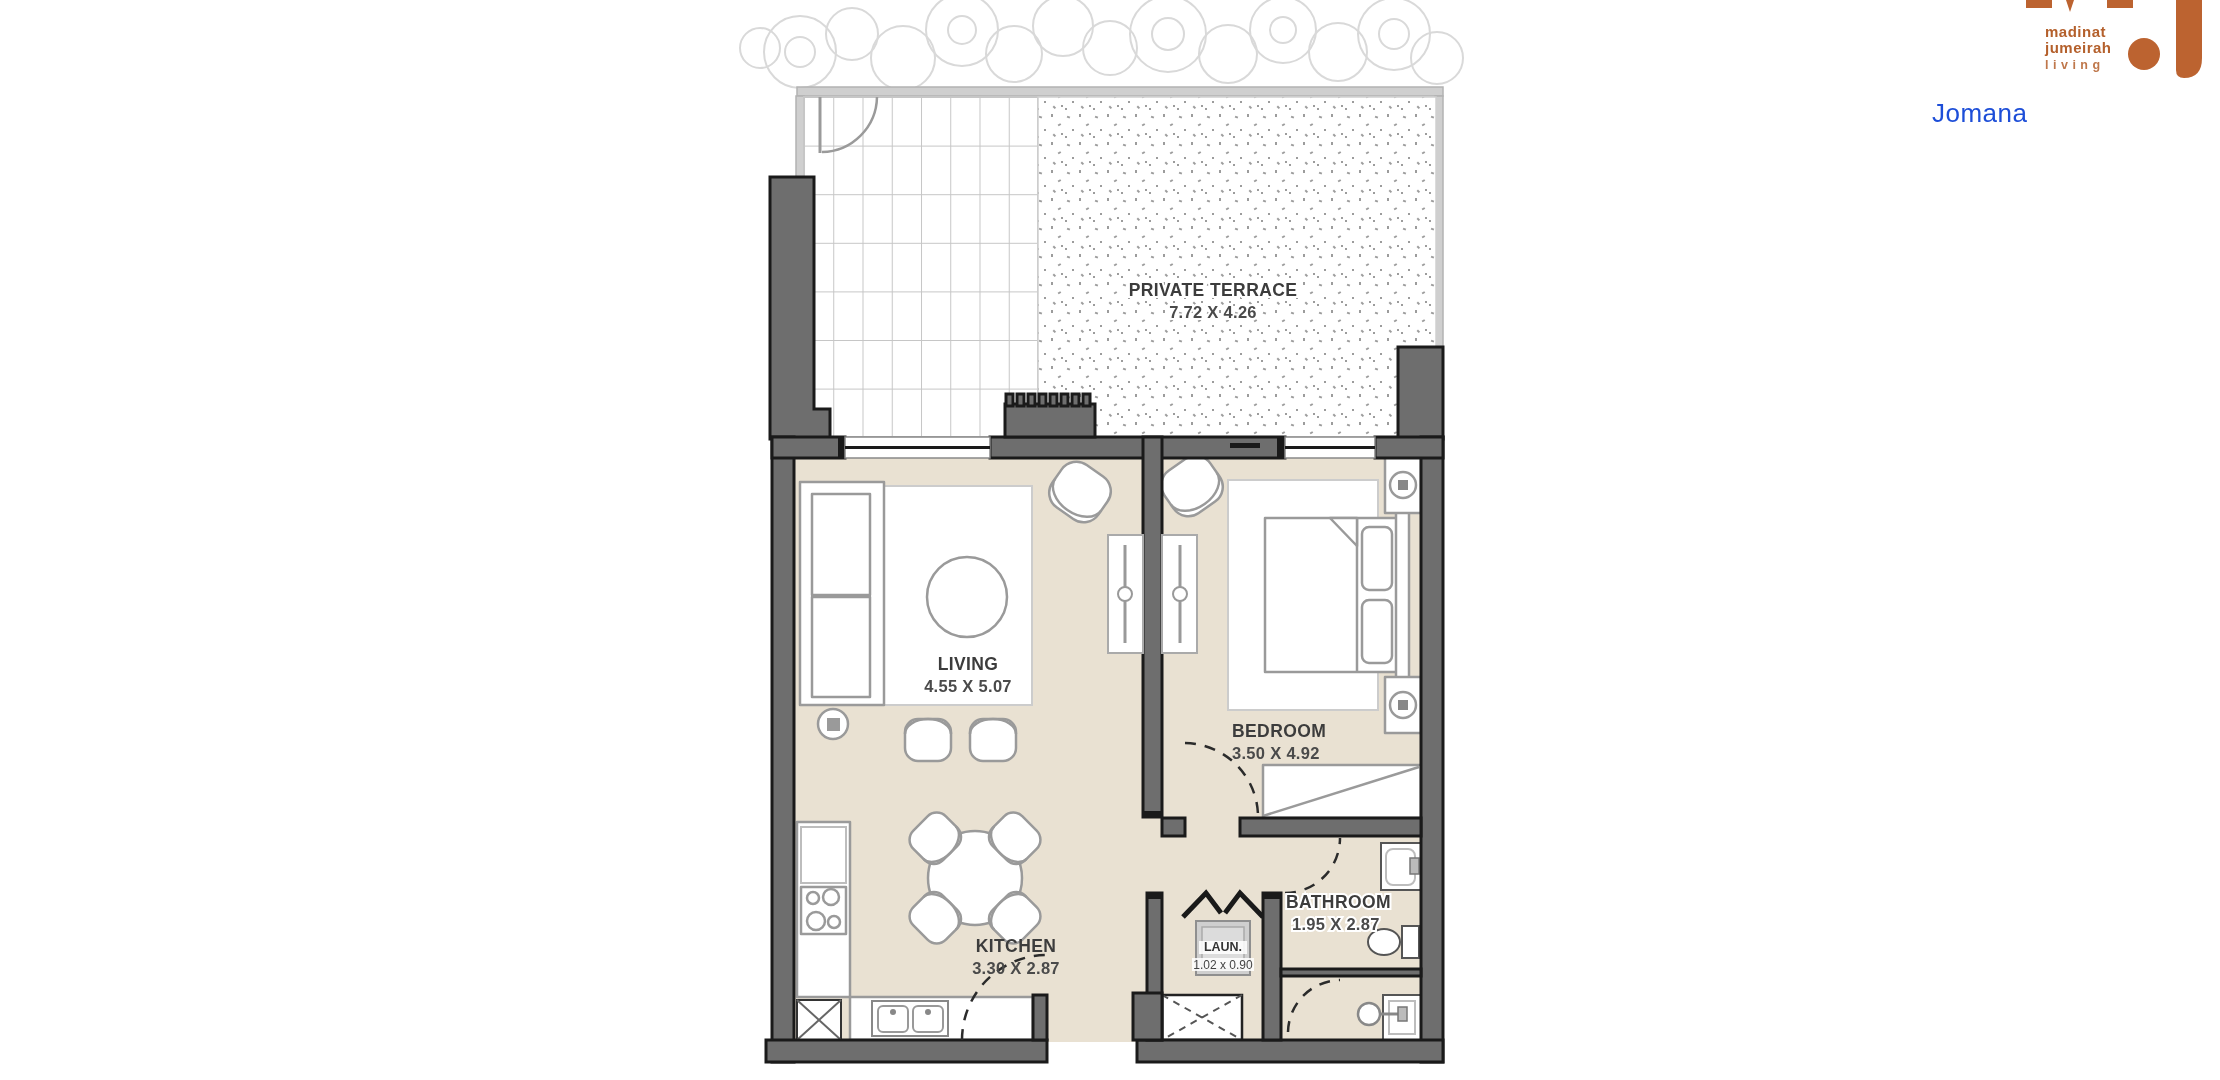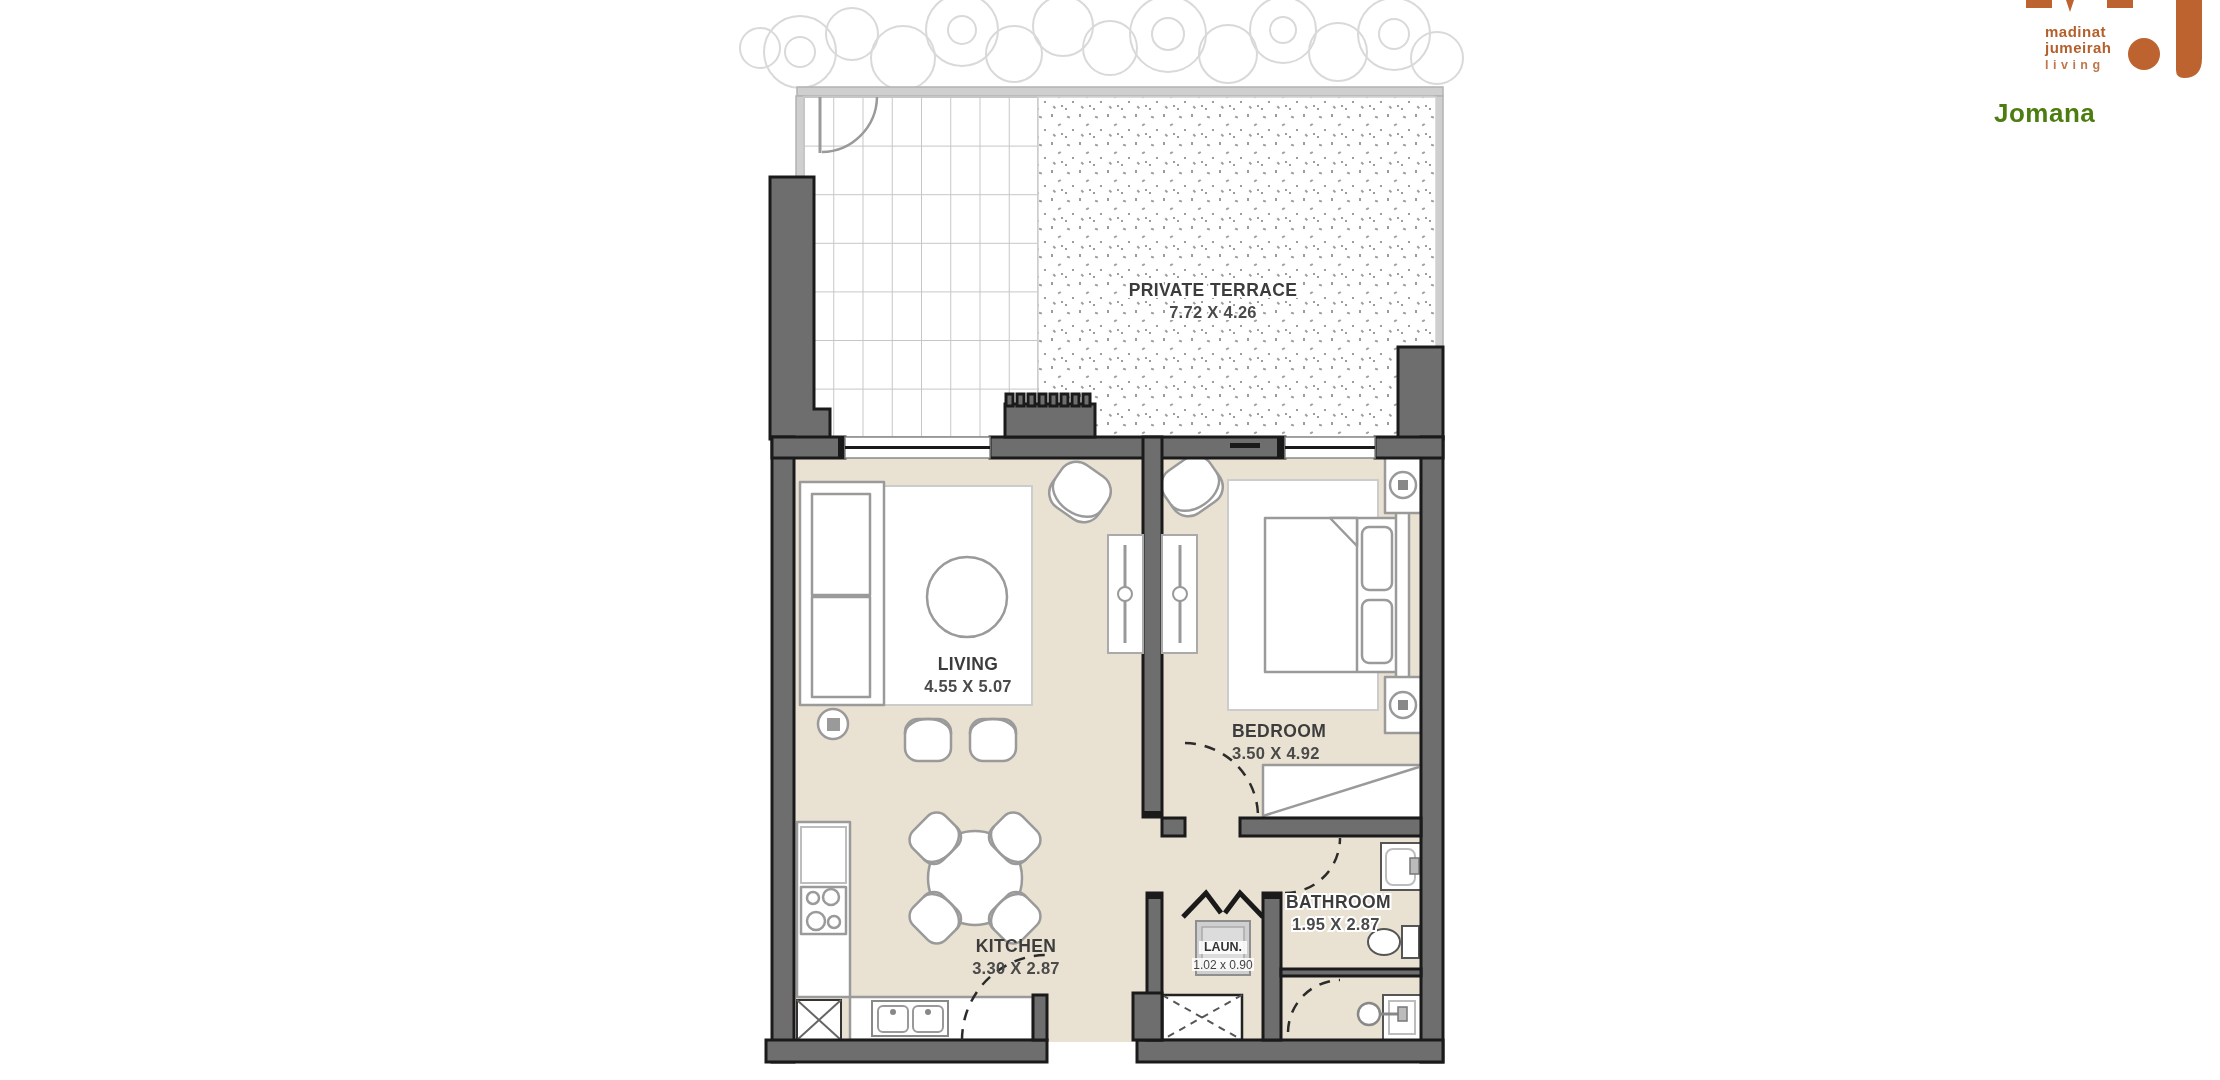--- a/index.html
+++ b/index.html
@@ -19,21 +19,21 @@
   .room-label{font:700 17.5px "Liberation Sans",sans-serif;fill:#3c3c3c;letter-spacing:.4px;}
   .room-dims{font:700 16.5px "Liberation Sans",sans-serif;fill:#4a4a4a;letter-spacing:.3px;}
   .laun-label{font:700 12.5px "Liberation Sans",sans-serif;fill:#333333;}
   .laun-dims{font:400 12px "Liberation Sans",sans-serif;fill:#444444;}
   .halo{paint-order:stroke;stroke:#ffffff;stroke-width:4px;}
   
   .logo-monogram{position:absolute;left:2016px;top:0;}
   .brand-lines{position:absolute;left:2035px;top:24px;color:#b4602c;font-weight:700;
                font-size:15px;line-height:16px;letter-spacing:.5px;margin-left:10px;}
   .brand-lines .living-line{font-size:12.5px;letter-spacing:4.5px;opacity:.85;margin-top:1px;}
-  .project-name{position:absolute;left:1994px;top:98px;color:#4d7c0f;font-weight:700;
+  .project-name{position:absolute;left:1932px;top:98px;color:#1d4ed8;font-weight:400;
                 font-size:26px;letter-spacing:.5px;}
 </style>
 </head>
 <body>
 
 <svg class="plan-svg" width="2220" height="1080" viewBox="0 0 2220 1080">
   <defs>
     <pattern id="stipple" width="28" height="28" patternUnits="userSpaceOnUse">
       <rect width="28" height="28" fill="#ffffff"></rect>
       <rect x="3" y="4" width="3" height="2" fill="#9c9c9c" transform="rotate(20 4 5)"></rect>

